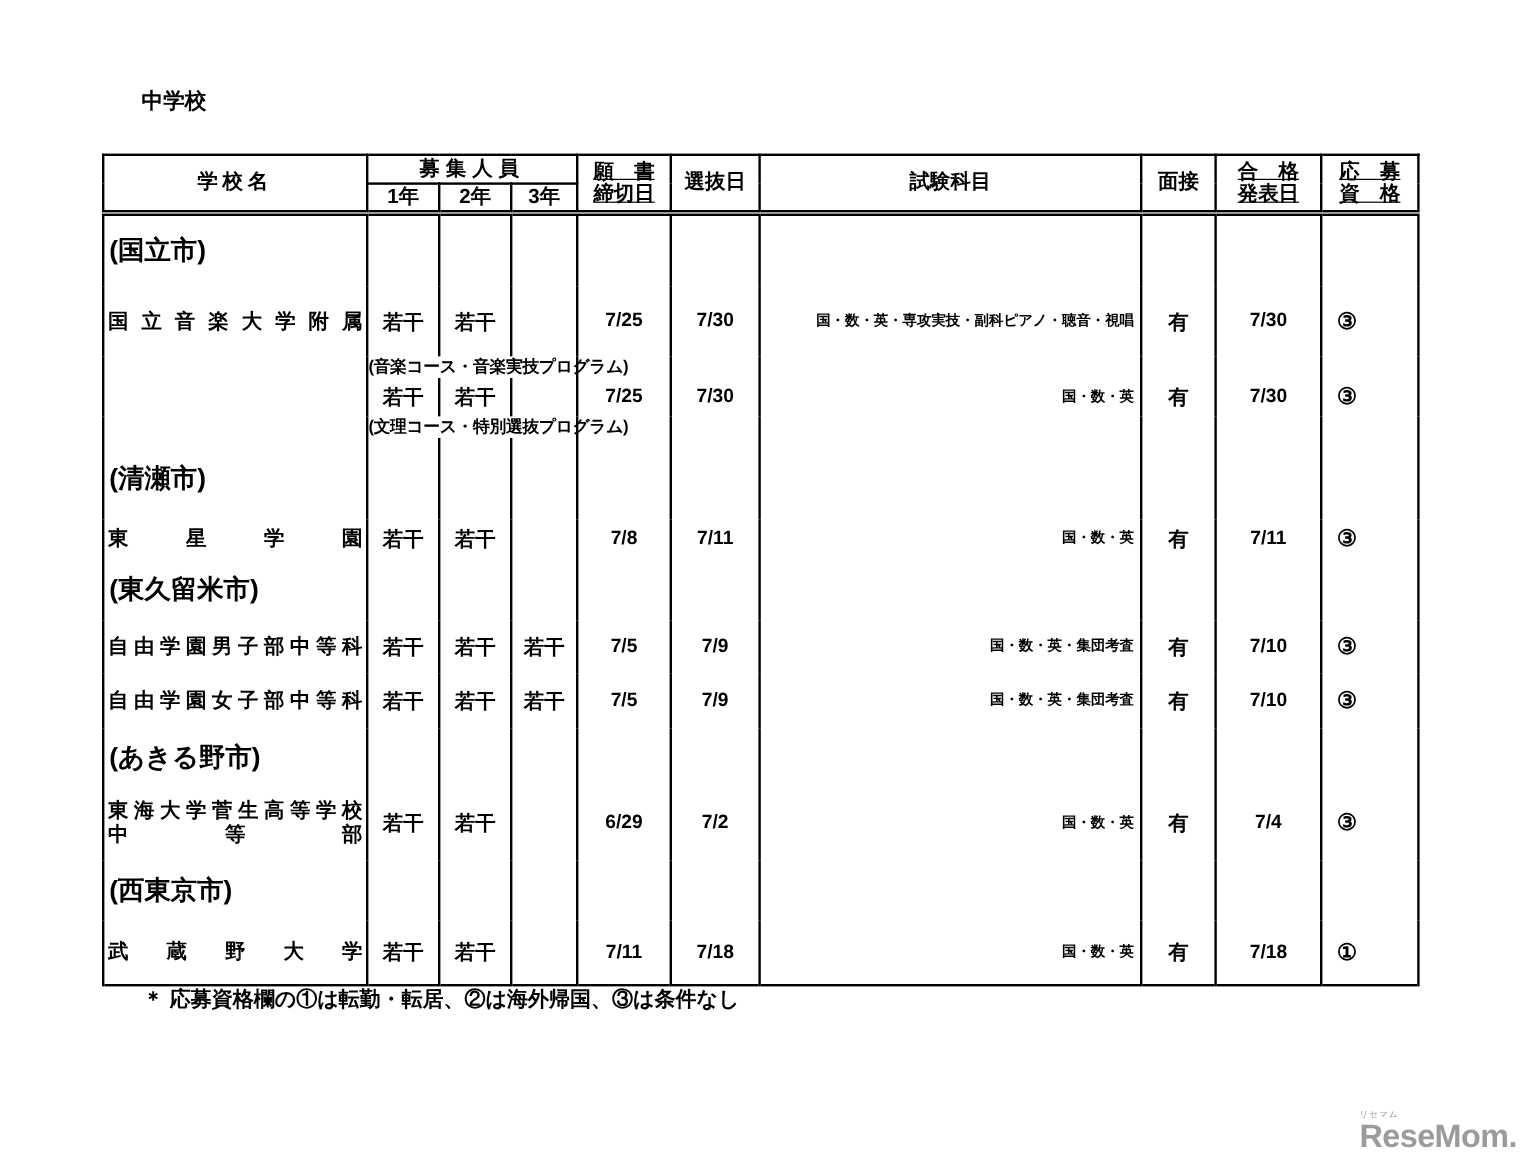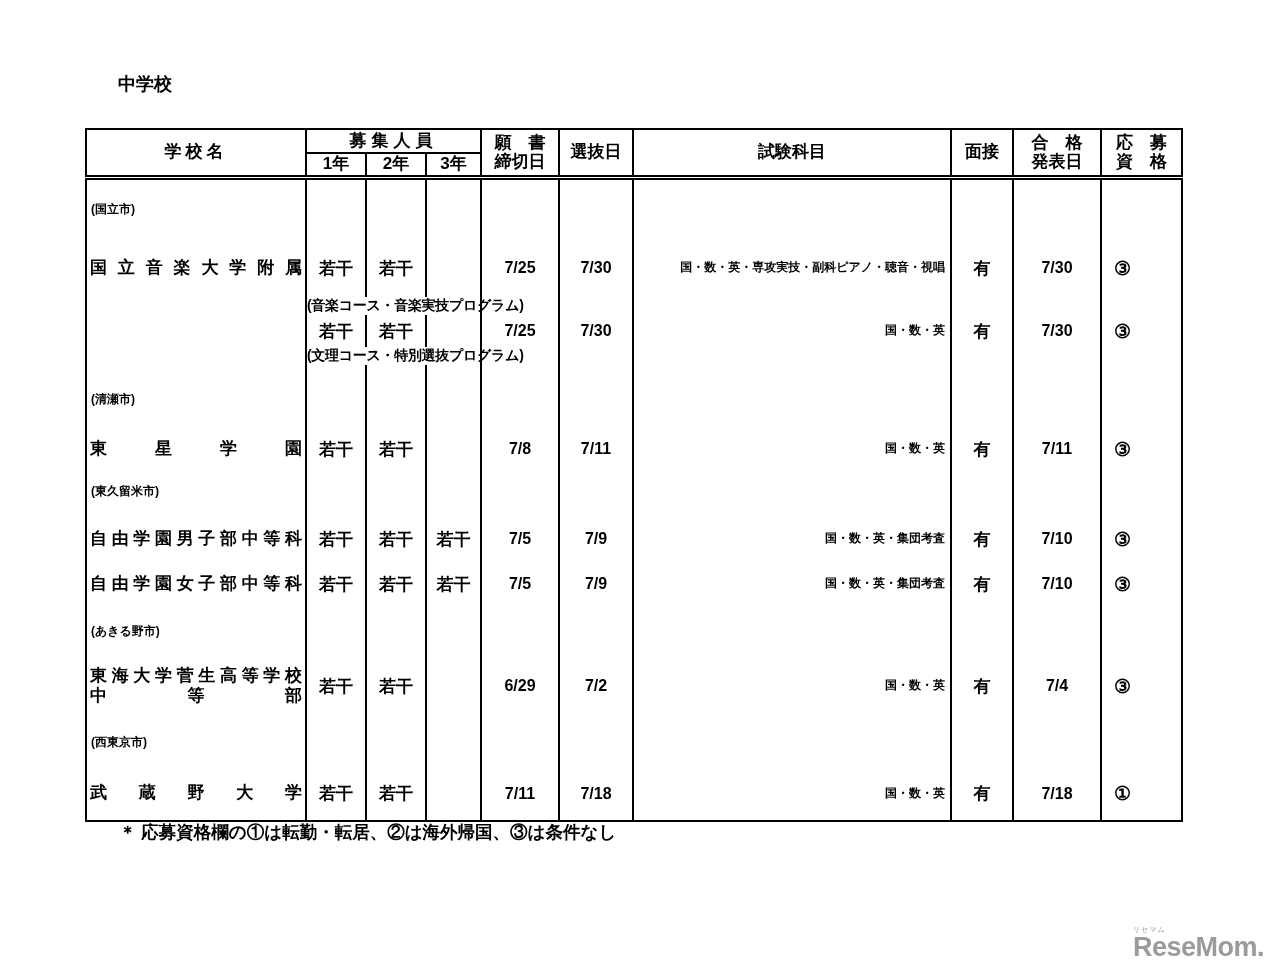--- a/index.html
+++ b/index.html
@@ -38,21 +38,21 @@
   
   .exam thead tr { height: 24px; }
   .exam thead th {
     border: 2px solid #000;
     font-size: 17px;
     text-align: center;
     line-height: 1.15;
     padding: 0;
   }
   .exam thead th.dblb { border-bottom: 5px double #000; }
-  .exam th.pre { white-space: pre-line; }
+  .exam th.pre { white-space: pre-line; text-decoration: underline; }
   .exam th.recruit-group { letter-spacing: 5px; }
   .exam th.school-h { letter-spacing: 4px; }
   
   .exam tbody td {
     border-left: 2px solid #000;
     border-right: 2px solid #000;
     border-top: none;
     border-bottom: none;
     font-size: 17px;
     text-align: center;
@@ -61,21 +61,21 @@
   .exam tbody td.school {
     text-align: left;
     padding: 0 3px;
   }
   .exam tbody td.name {
     white-space: pre-line;
     text-align: justify;
     text-align-last: justify;
     line-height: 1.2;
   }
-  .exam tbody td.city { font-size: 12px; padding-left: 4px; }
+  .exam tbody td.city { font-size: 22px; padding-left: 4px; }
   .exam tbody td.note {
     font-size: 14px;
     white-space: nowrap;
     text-align: left;
     vertical-align: top;
     letter-spacing: -0.3px;
   }
   .exam tbody td.date { font-size: 16px; text-align: center; }
   .exam tbody td.subj {
     text-align: right;

